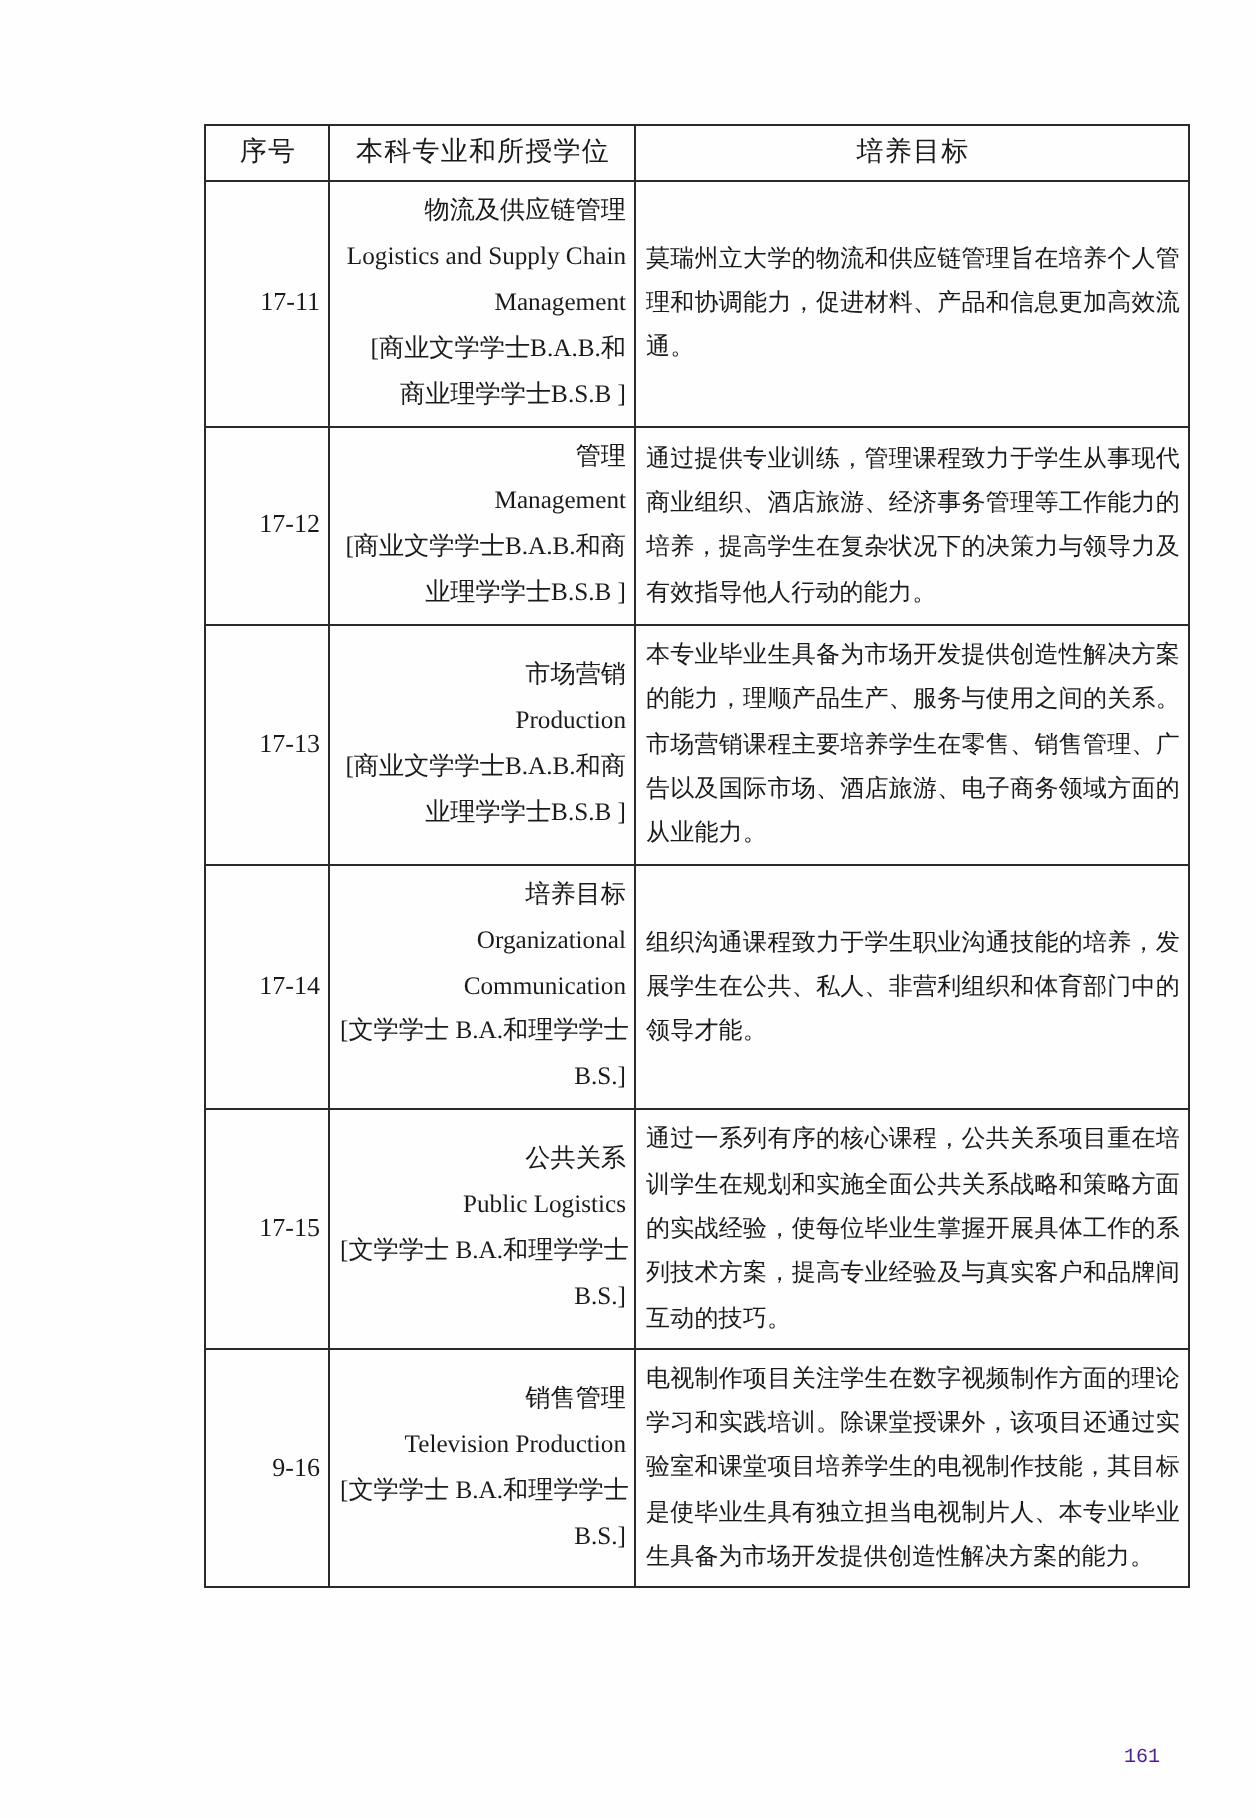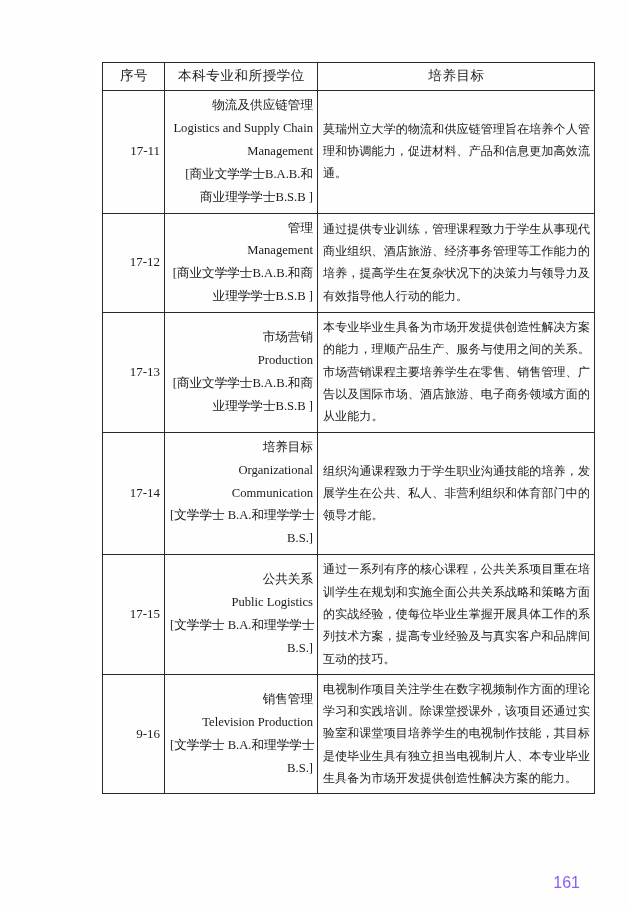--- a/index.html
+++ b/index.html
@@ -71,23 +71,23 @@
     font-size: 12px;
     line-height: 1.86;
     padding-left: 5px;
     padding-right: 4px;
     letter-spacing: 0.1px;
   }
   .page-number {
     position: absolute;
     right: 48px;
     top: 874px;
-    font-size: 16px;
-    font-family: Liberation Sans, sans-serif;
-    color: #8b5cf6;
+    font-size: 10px;
+    font-family: Liberation Mono, monospace;
+    color: #4c1d95;
   }
 </style>
 </head>
 <body>
 
 <div class="page">
 
   <table class="doc-table">
     <colgroup>
       <col class="col-no">

